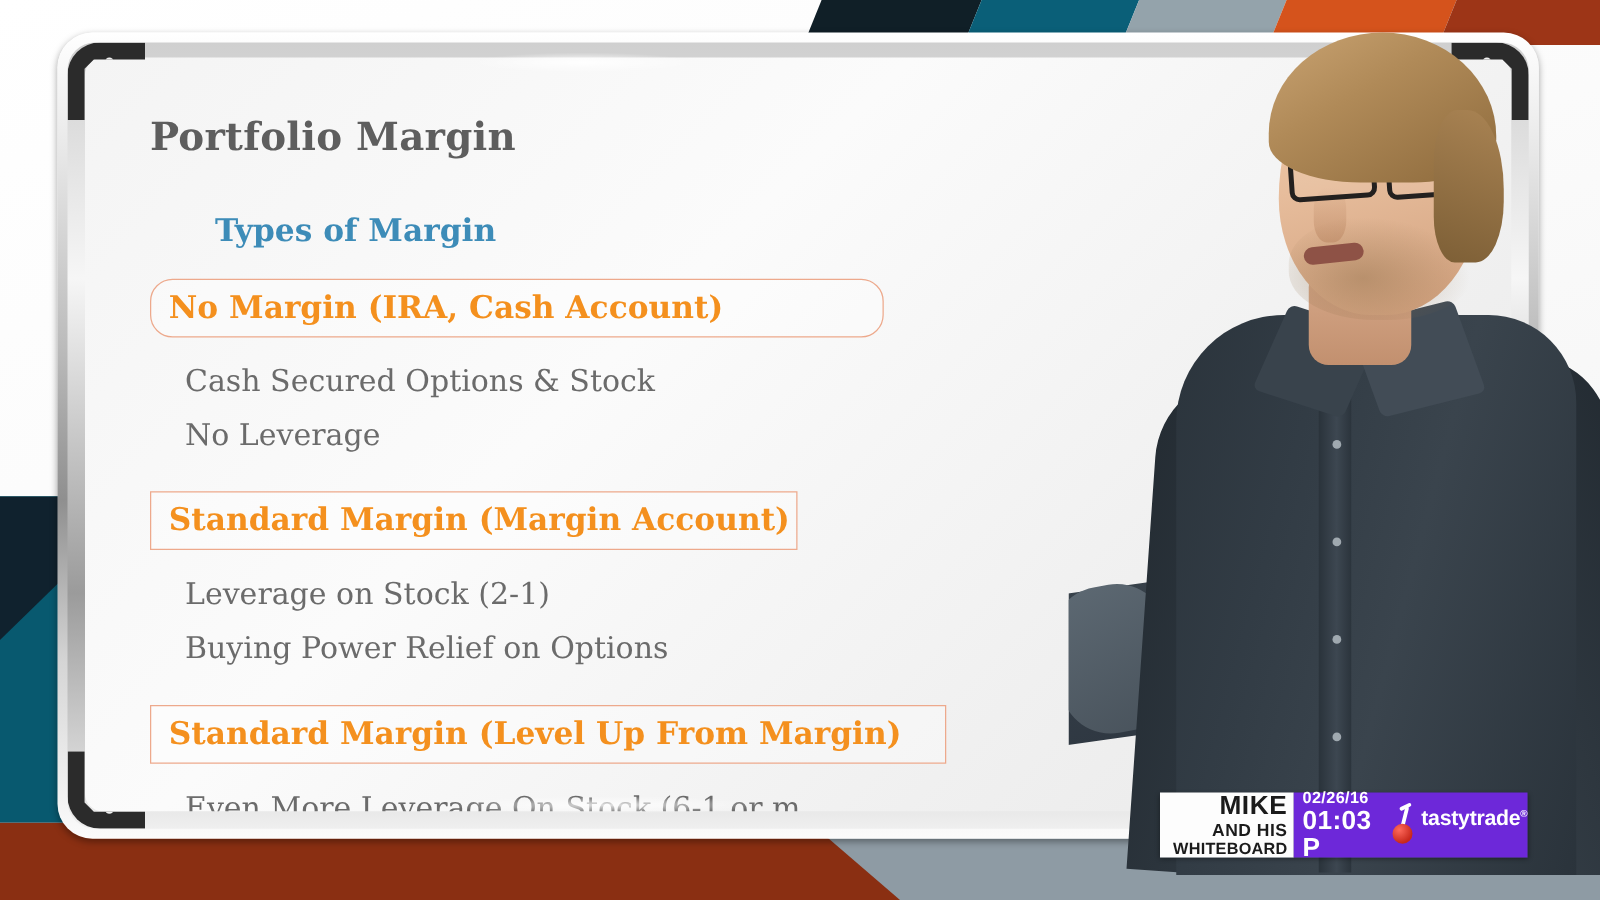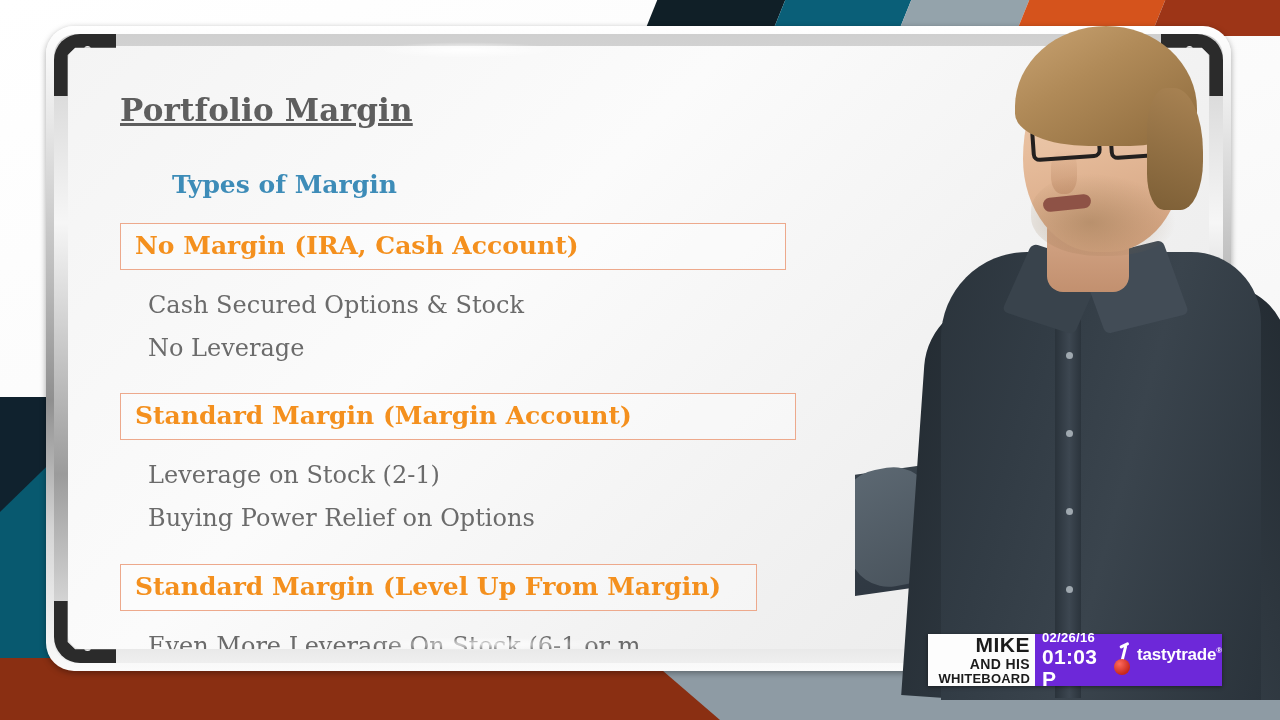--- a/index.html
+++ b/index.html
@@ -105,43 +105,42 @@
               clip-path:polygon(78% 0,100% 0,100% 100%,0 100%,0 78%,66% 78%,78% 66%); }
   .clamp-br .dot { right:30px; bottom:12px; }
 
   
   .slide { position:absolute; left:0; top:0; right:0; bottom:0; padding:46px 40px 0 52px; }
 
   .slide-title {
     font-family:"DejaVu Serif", serif;
     font-size:31px; font-weight:700; color:#5e5e5e;
     letter-spacing:.2px;
-    text-decoration:underline;
   }
   .slide-subtitle {
     margin-top:42px; margin-left:52px;
     font-family:"DejaVu Serif", serif;
     font-size:25px; font-weight:700; color:#3d8cb8;
   }
 
   .section { margin-top:24px; }
   .section:first-of-type { margin-top:30px; }
 
   .section-header {
     display:inline-block;
     border:1.5px solid #eda98c;
     background:rgba(255,255,255,.35);
     padding:7px 14px 9px 14px;
     font-family:"DejaVu Serif", serif;
     font-size:25px; font-weight:700;
     color:#f4901e;
     white-space:nowrap;
   }
-  .hdr-1 { width:666px; }
-  .hdr-2 { width:676px; }
+  .hdr-1 { width:587px;border-radius:18px; }
+  .hdr-2 { width:518px; }
   .hdr-3 { width:637px; }
 
   .bullets { margin-top:14px; margin-left:28px; }
   .bullet {
     font-family:"DejaVu Serif", serif;
     font-size:24px; color:#6b6b6b; font-weight:400;
     line-height:1.78;
     white-space:nowrap;
   }
 

